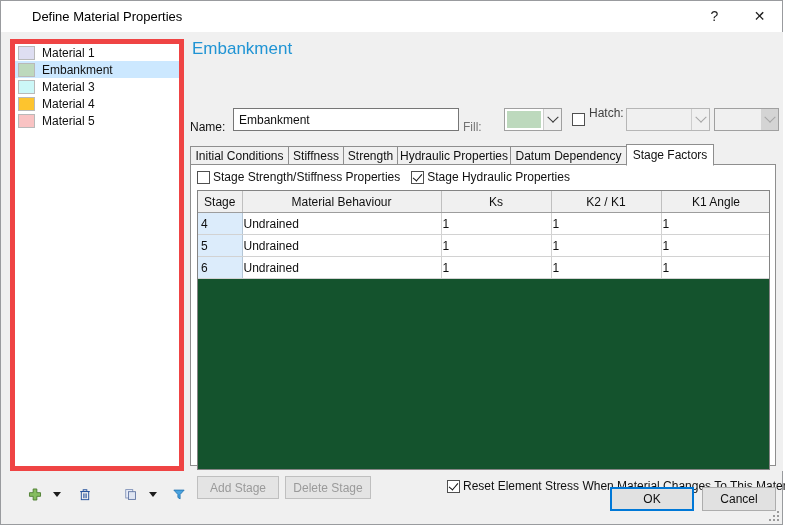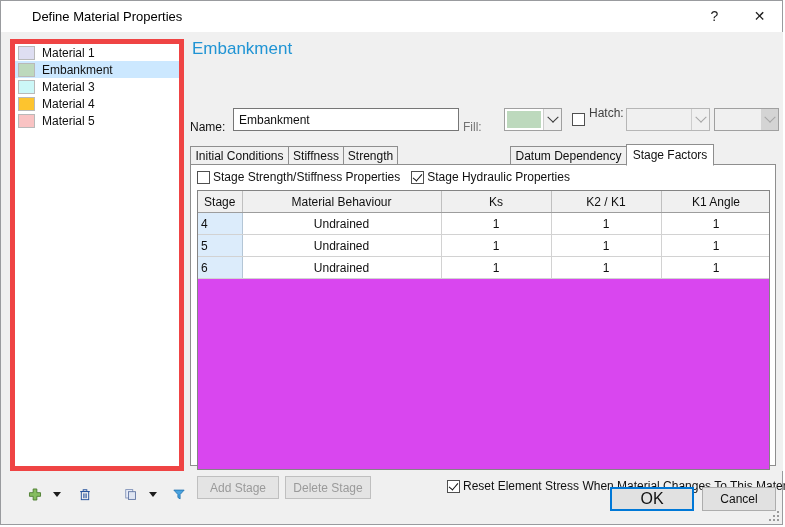--- a/index.html
+++ b/index.html
@@ -321,21 +321,21 @@
     color: #101010;
     white-space: nowrap;
   }
 
   
   .grid-wrap {
     position: absolute;
     left: 6px; top: 25px;
     width: 573px;
     height: 280px;
-    background: #d946ef;
+    background: #14532d;
     border: 1px solid #848484;
     box-sizing: border-box;
     overflow: hidden;
   }
   table.grid {
     border-collapse: collapse;
     width: 100%;
     table-layout: fixed;
   }
   table.grid th {
@@ -348,21 +348,20 @@
     color: #101010;
     text-align: center;
   }
   table.grid td {
     height: 19px;
     background: #ffffff;
     border-right: 1px solid #d2d2d2;
     border-bottom: 1px solid #d2d2d2;
     font-size: 12px;
     color: #101010;
-    text-align: center;
   }
   table.grid td.stage-cell {
     background: #dcecfb;
     text-align: left;
     padding-left: 3px;
     border-right: 1px solid #b4c6d6;
   }
   .col-stage { width: 44px; }
   .col-beh { width: 199px; }
   .col-ks { width: 110px; }
@@ -392,21 +391,21 @@
 
   
   .ok-btn {
     position: absolute;
     left: 609px; top: 486px;
     width: 84px; height: 24px;
     border: 2px solid #0078d7;
     background: #e1e1e1;
     box-sizing: border-box;
     font-family: "Liberation Sans", sans-serif;
-    font-size: 16px;
+    font-size: 12px;
     color: #101010;
     cursor: default;
   }
   .cancel-btn {
     position: absolute;
     left: 701px; top: 486px;
     width: 74px; height: 24px;
     border: 1px solid #adadad;
     background: #e1e1e1;
     box-sizing: border-box;
@@ -524,20 +523,21 @@
       <div class="field"></div>
       <div class="combo-arrow-box">
         <span class="chev dis"></span>
       </div>
     </div>
 
     <div class="tabstrip" id="tabstrip">
         <div class="tab" style="left: 0px; width: 99px;">Initial Conditions</div>
         <div class="tab" style="left: 98px; width: 56px;">Stiffness</div>
         <div class="tab" style="left: 153px; width: 55px;">Strength</div>
+        <div class="tab" style="left: 207px; width: 114px;">Hydraulic Properties</div>
         <div class="tab" style="left: 320px; width: 117px;">Datum Dependency</div>
         <div class="tab active" style="left: 436px; width: 88px;">Stage Factors</div>
       </div>
 
     <div class="tabpage">
 
       <div class="cbrow" id="stage-checkboxes">
           <div class="cbox"></div>
           <span class="cb-text">Stage Strength/Stiffness Properties</span>
           <div class="cbox checked"></div>

